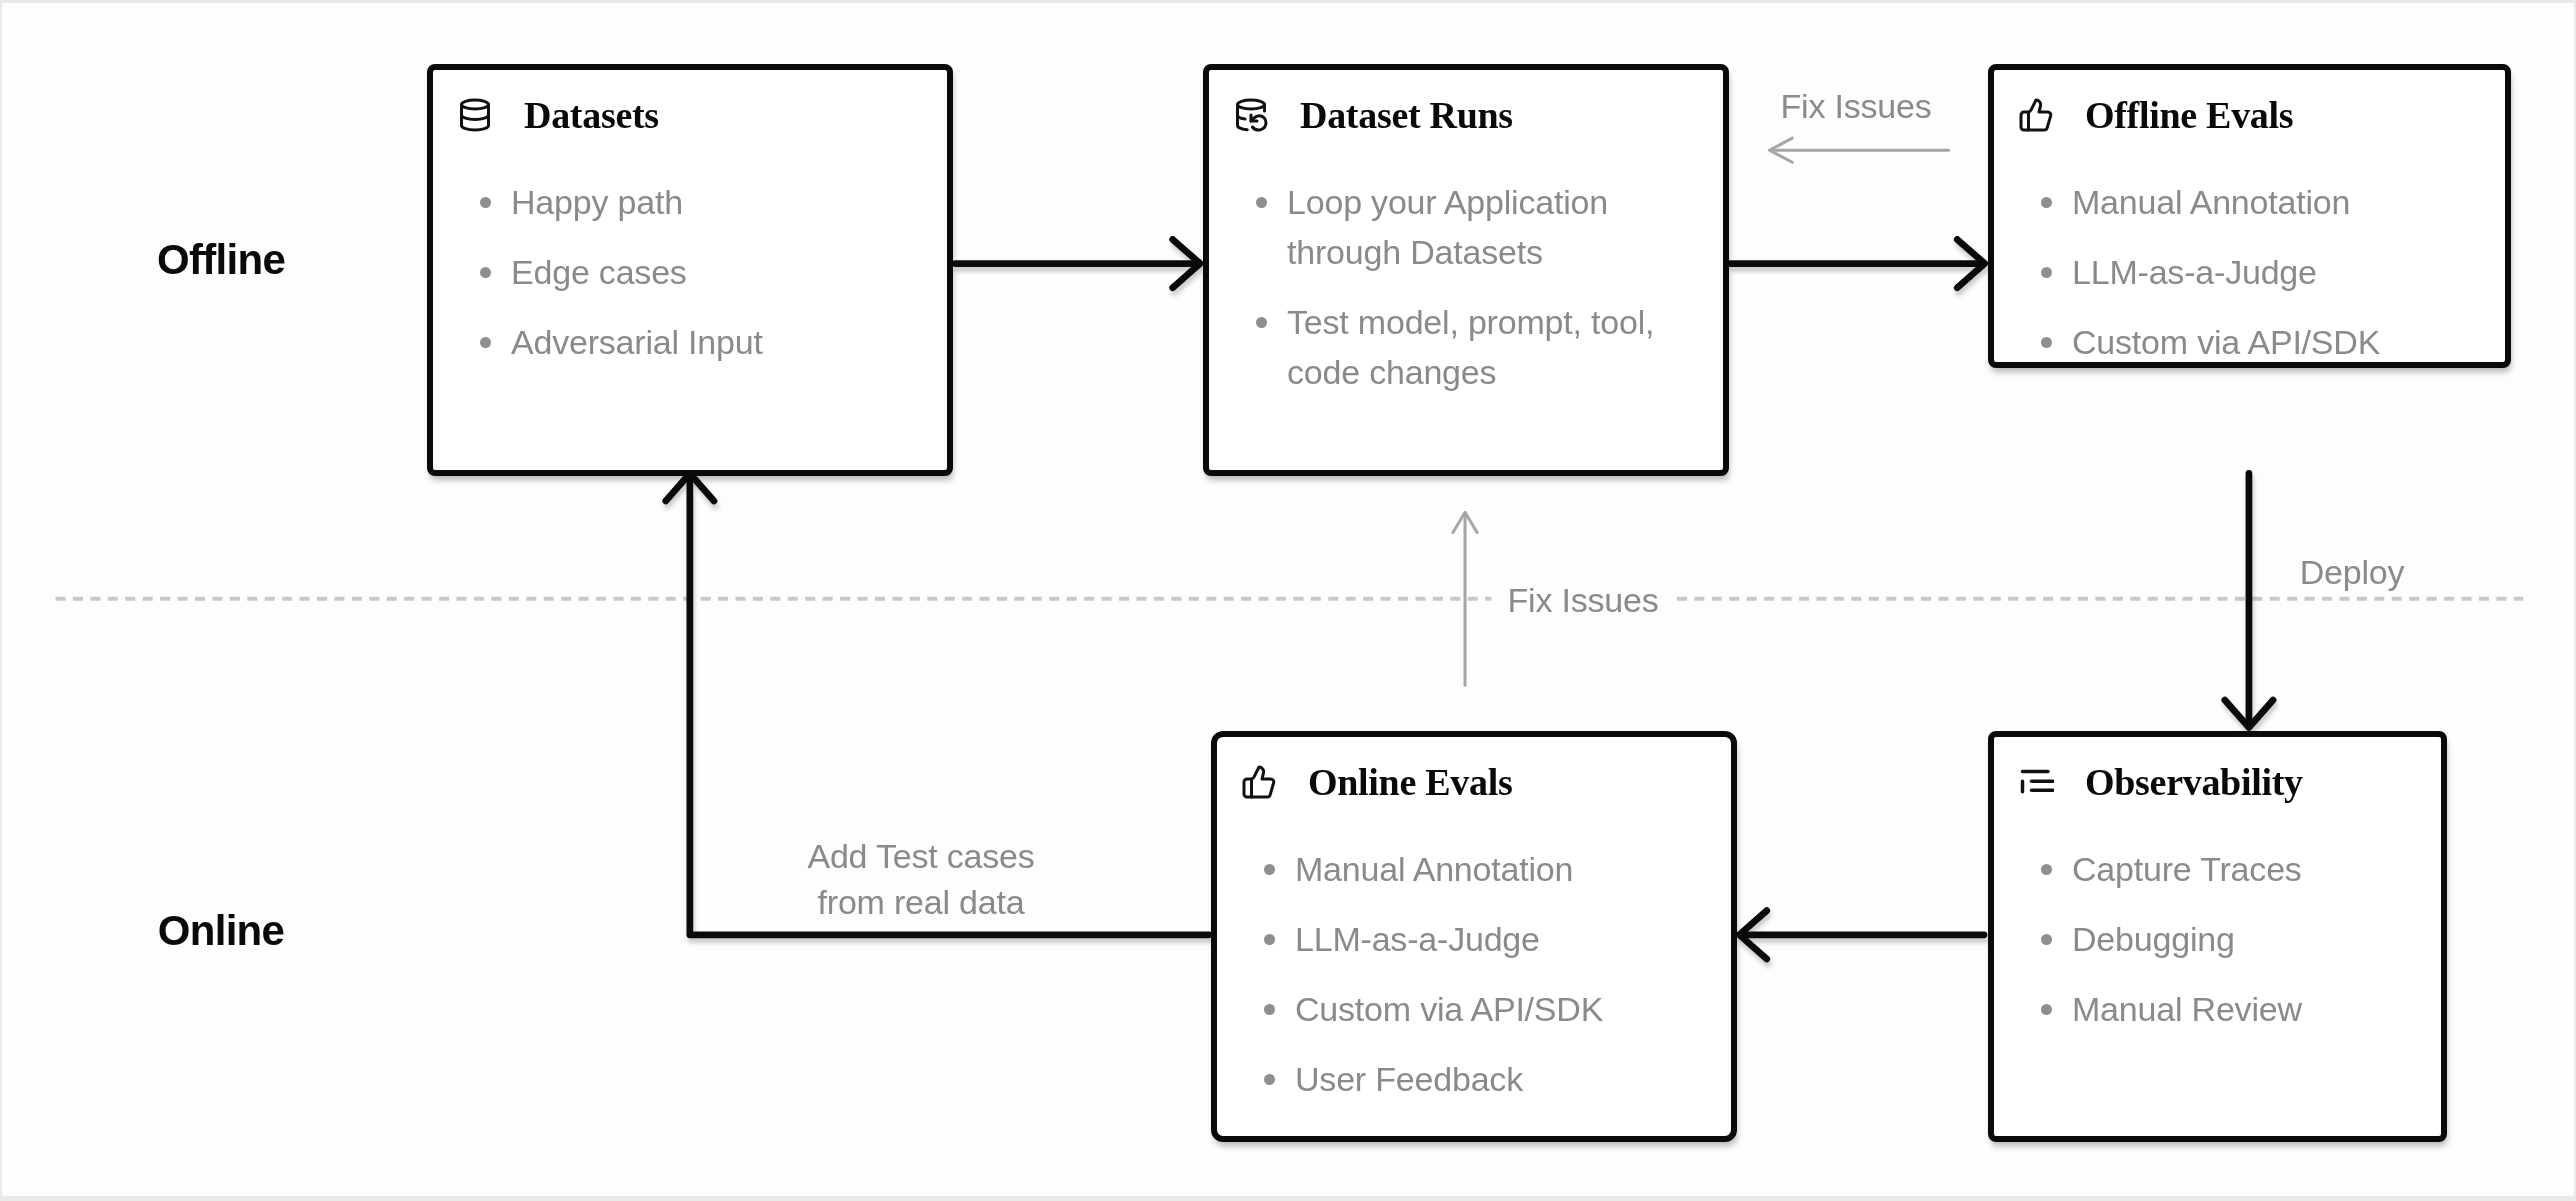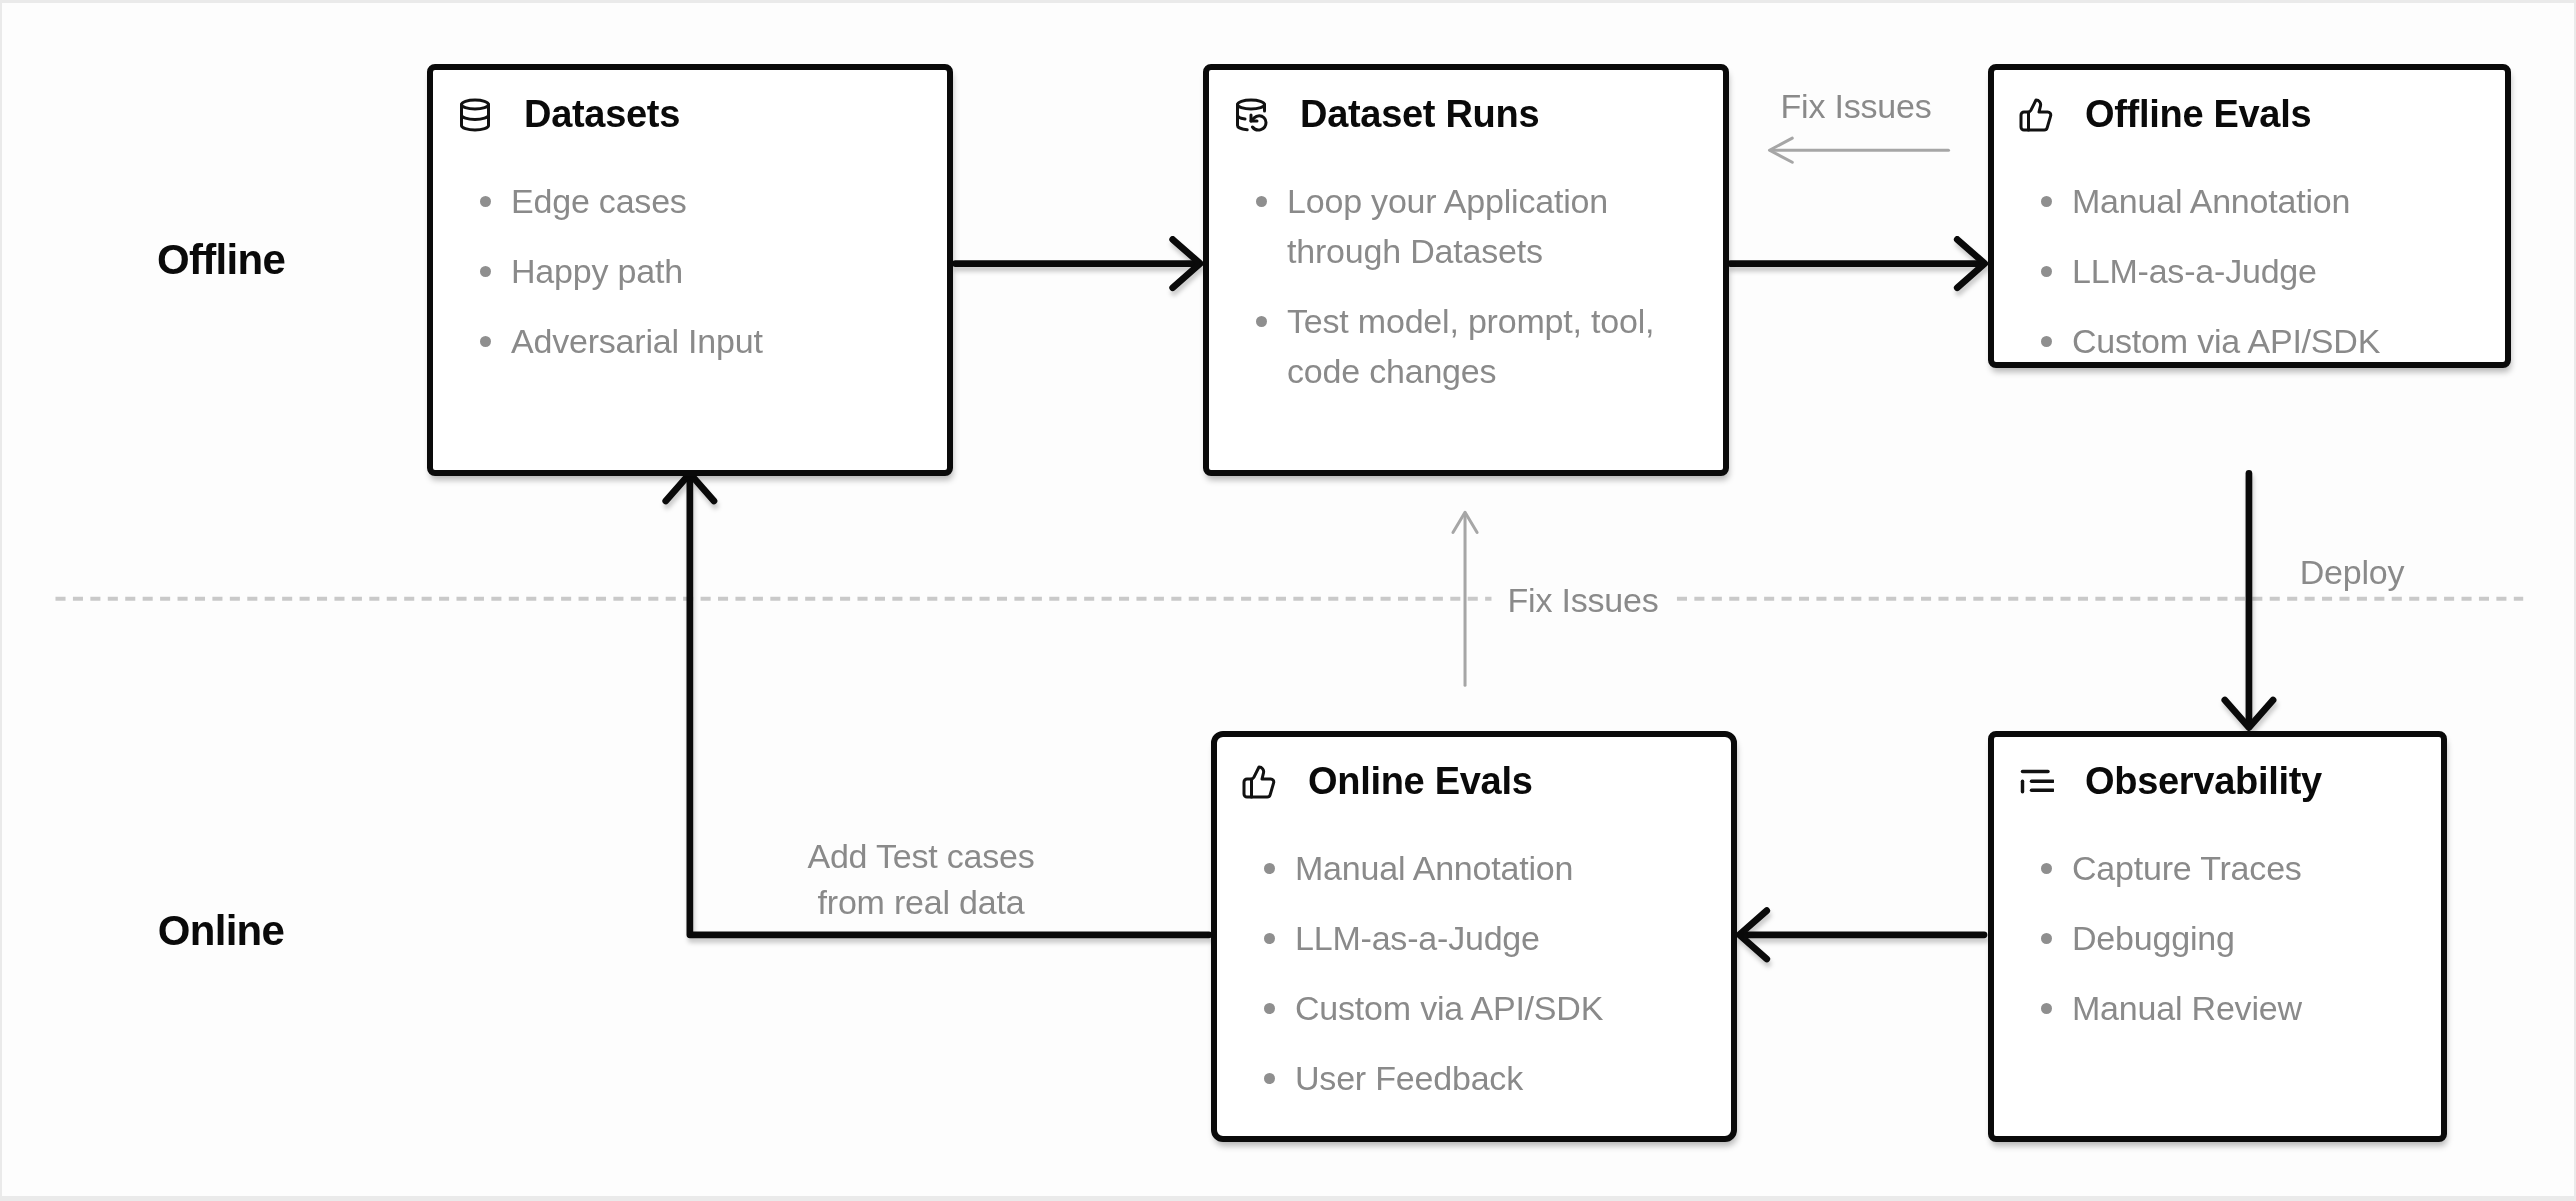--- a/index.html
+++ b/index.html
@@ -45,21 +45,21 @@
   }
   #box-datasets      {left:427px; top:64px;   width:526px;height:412px;}
   #box-dataset-runs  {left:1203px;top:64px;   width:526px;height:412px;}
   #box-offline-evals {left:1988px;top:64px;   width:523px;height:304px;}
   #box-online-evals  {left:1211px;top:731px; width:526px;height:411px;border-radius:12px;}
   #box-observability {left:1988px;top:731px; width:459px;height:411px;}
 
   .box-header{display:flex;align-items:center;gap:31px;padding:23px 0 0 24px;}
   .box-icon{flex:0 0 auto;color:#111;}
   .box-icon svg{width:36px;height:36px;display:block;}
-  .box-title{font-size:38px;font-weight:700;color:var(--ink,#0a0a0a);letter-spacing:-0.3px;white-space:nowrap;}
+  .box-title{font-size:38px;font-weight:700;color:var(--ink,#0a0a0a);letter-spacing:-0.3px;white-space:nowrap;font-family:Liberation Serif, serif;}
 
   ul.box-items{list-style:none;margin:40px 0 0 0;padding:0 24px 0 78px;}
   ul.box-items li{
     position:relative;font-size:34px;line-height:50px;margin-bottom:20px;
     color:var(--gray-text,#8a8a8a);letter-spacing:-0.2px;
   }
   ul.box-items li::before{
     content:"";position:absolute;left:-31px;top:19.5px;width:11.4px;height:11.4px;
     border-radius:50%;background:#8f8f8f;
   }
@@ -127,22 +127,22 @@
     <span class="box-icon">
       <svg viewBox="0 0 24 24" stroke="currentColor" stroke-width="2" fill="none" stroke-linecap="round" stroke-linejoin="round">
         <ellipse cx="12" cy="5" rx="9" ry="3"></ellipse>
         <path d="M3 5V19A9 3 0 0 0 21 19V5"></path>
         <path d="M3 12A9 3 0 0 0 21 12"></path>
       </svg>
     </span>
     <span class="box-title">Datasets</span>
   </div>
   <ul class="box-items">
+    <li>Happy path</li>
     <li>Edge cases</li>
-    <li>Happy path</li>
     <li>Adversarial Input</li>
   </ul>
 </div>
 
 <div class="box" id="box-dataset-runs">
   <div class="box-header">
     <span class="box-icon">
       <svg viewBox="0 0 24 24" stroke="currentColor" stroke-width="2" fill="none" stroke-linecap="round" stroke-linejoin="round">
         <ellipse cx="12" cy="5" rx="9" ry="3"></ellipse>
         <path d="M3 12a9 3 0 0 0 5 2.69"></path>

